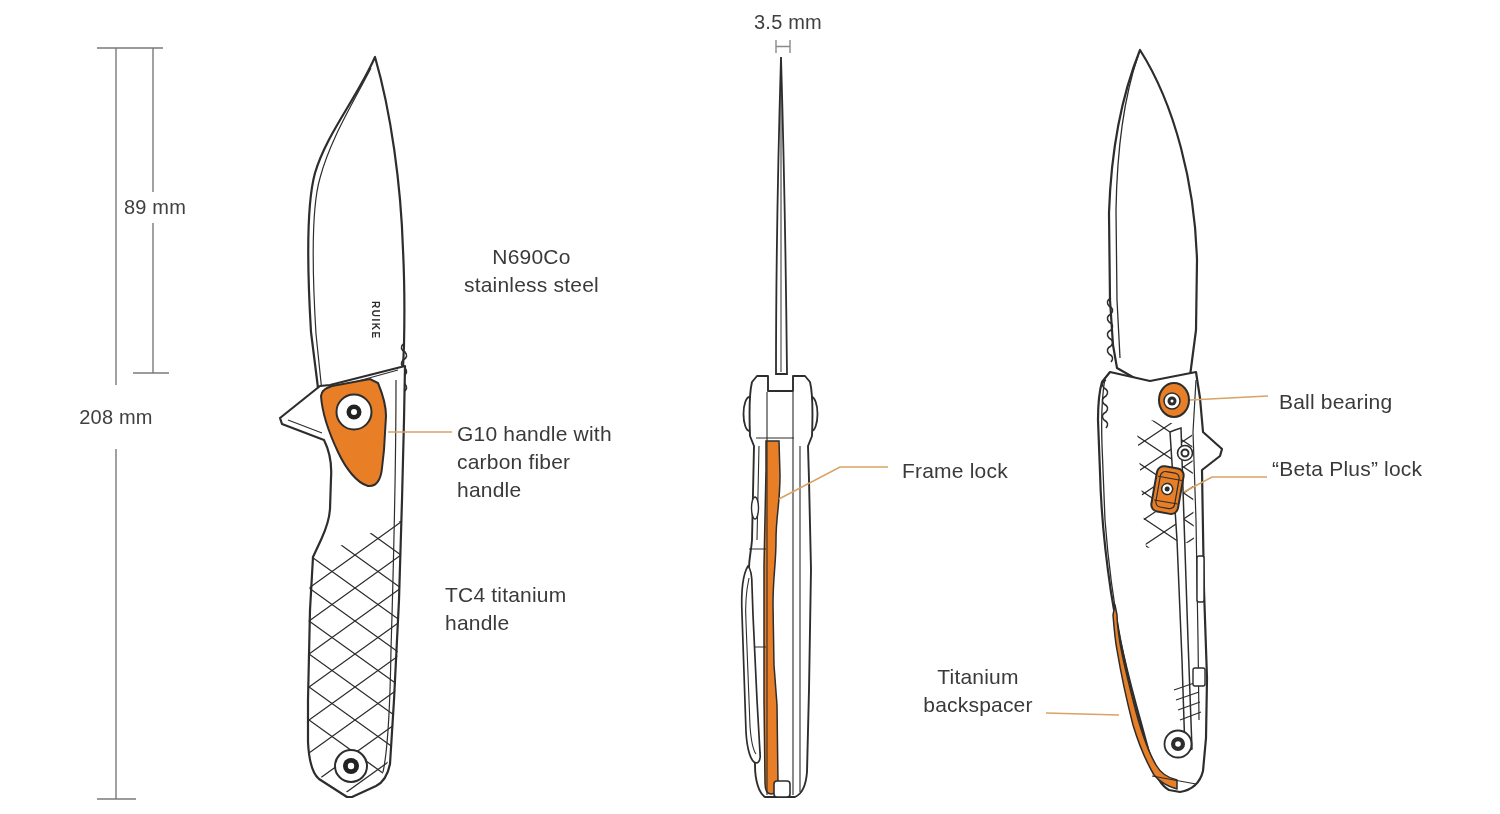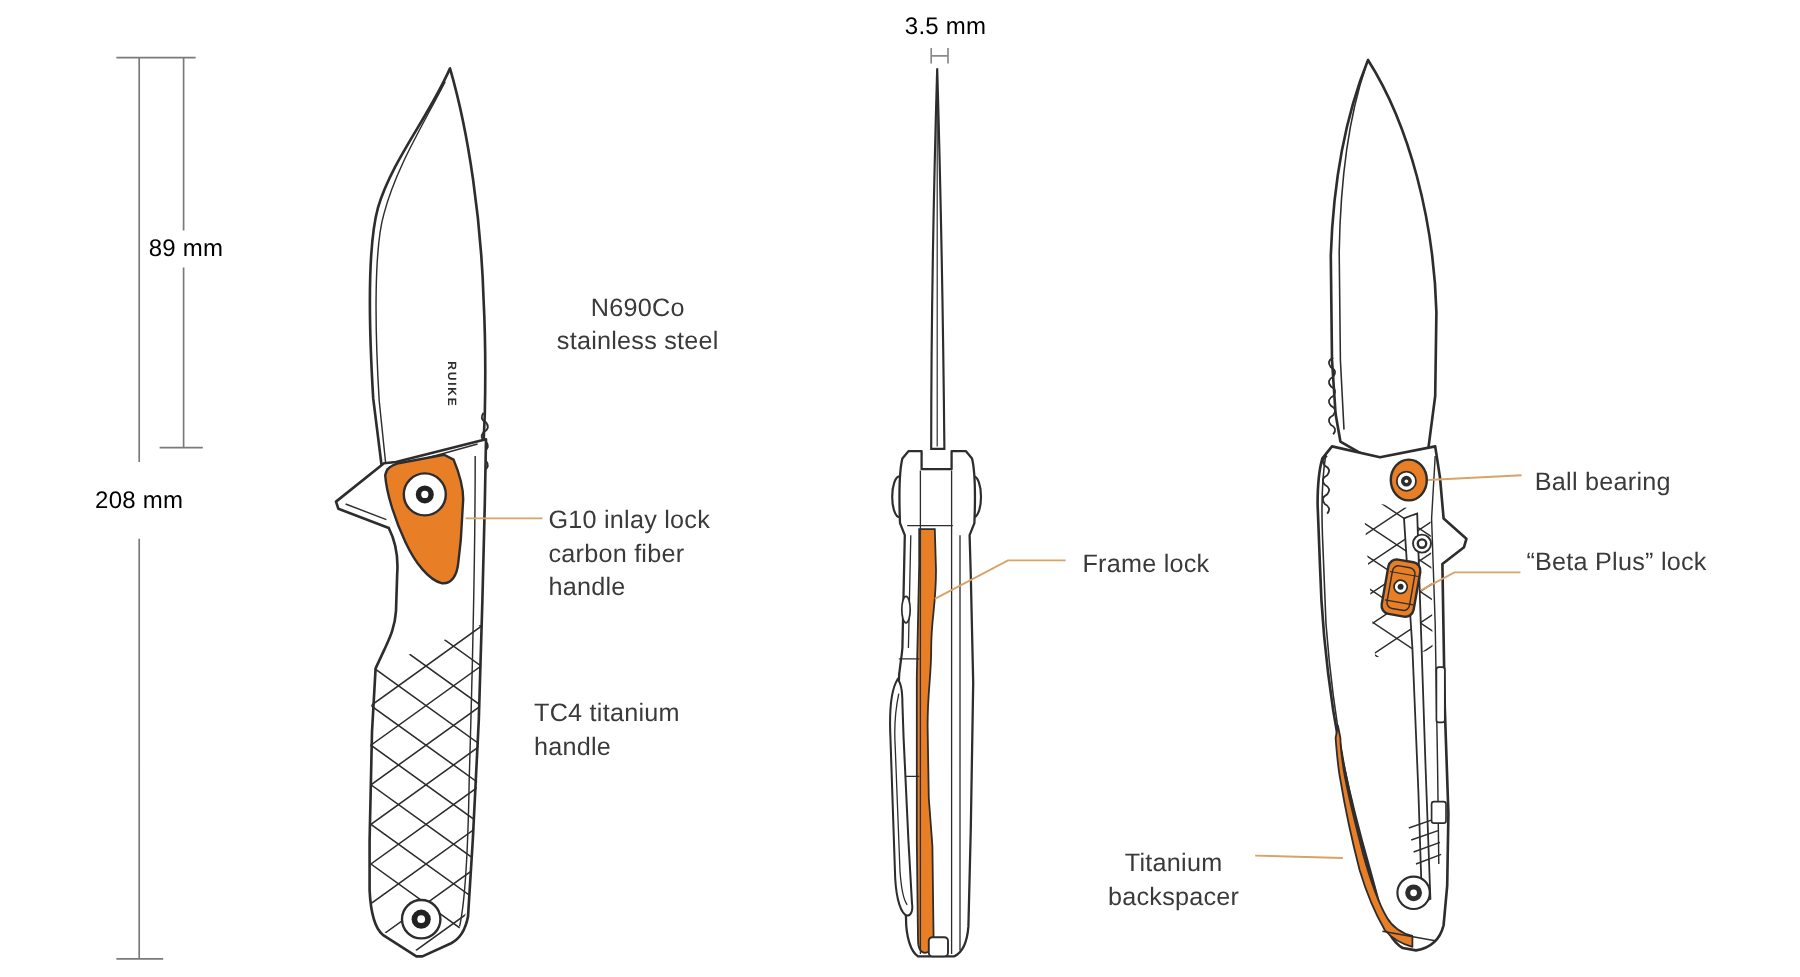--- a/index.html
+++ b/index.html
@@ -12,21 +12,21 @@
   }
   .art{position:absolute;left:0;top:0;width:1500px;height:814px;}
   .label{
     position:absolute;
     color:#3a3a3a;
     font-size:21px;
     line-height:28px;
     letter-spacing:.2px;
     white-space:nowrap;
   }
-  .dim{font-size:20px;line-height:22px;color:#000000;}
+  .dim{font-size:20px;line-height:22px;color:#404040;}
   .center{text-align:center;}
   .brand{
     position:absolute;
     left:381px;top:301px;
     transform:rotate(90deg);
     transform-origin:0 0;
     font-size:10px;
     font-weight:bold;
     letter-spacing:1.5px;
     color:#2d2d2d;
@@ -158,33 +158,33 @@
   <div class="label dim center" style="left:73px;top:406px;width:86px;text-align:center;">208 mm</div>
 
   <div class="label dim center" style="left:750px;top:11px;width:76px;">3.5 mm</div>
 
   <div class="label" style="left:464px;top:243px;text-align:center;">
     <div>N690Co</div>
     <div>stainless steel</div>
   </div>
 
   <div class="label" style="left:457px;top:420px;">
-    <div>G10 inlay lock</div>
+    <div>G10 handle with</div>
     <div>carbon fiber</div>
     <div>handle</div>
   </div>
 
   <div class="label" style="left:445px;top:581px;">
     <div>TC4 titanium</div>
     <div>handle</div>
   </div>
 
   <div class="label" style="left:902px;top:457px;">Frame lock</div>
 
-  <div class="label center" style="left:908px;top:706px;width:140px;">
+  <div class="label center" style="left:908px;top:663px;width:140px;">
     <div>Titanium</div>
     <div>backspacer</div>
   </div>
 
   <div class="label" style="left:1279px;top:388px;">Ball bearing</div>
 
   <div class="label" style="left:1272px;top:455px;">“Beta Plus” lock</div>
 
   <span class="brand">RUIKE</span>
 

